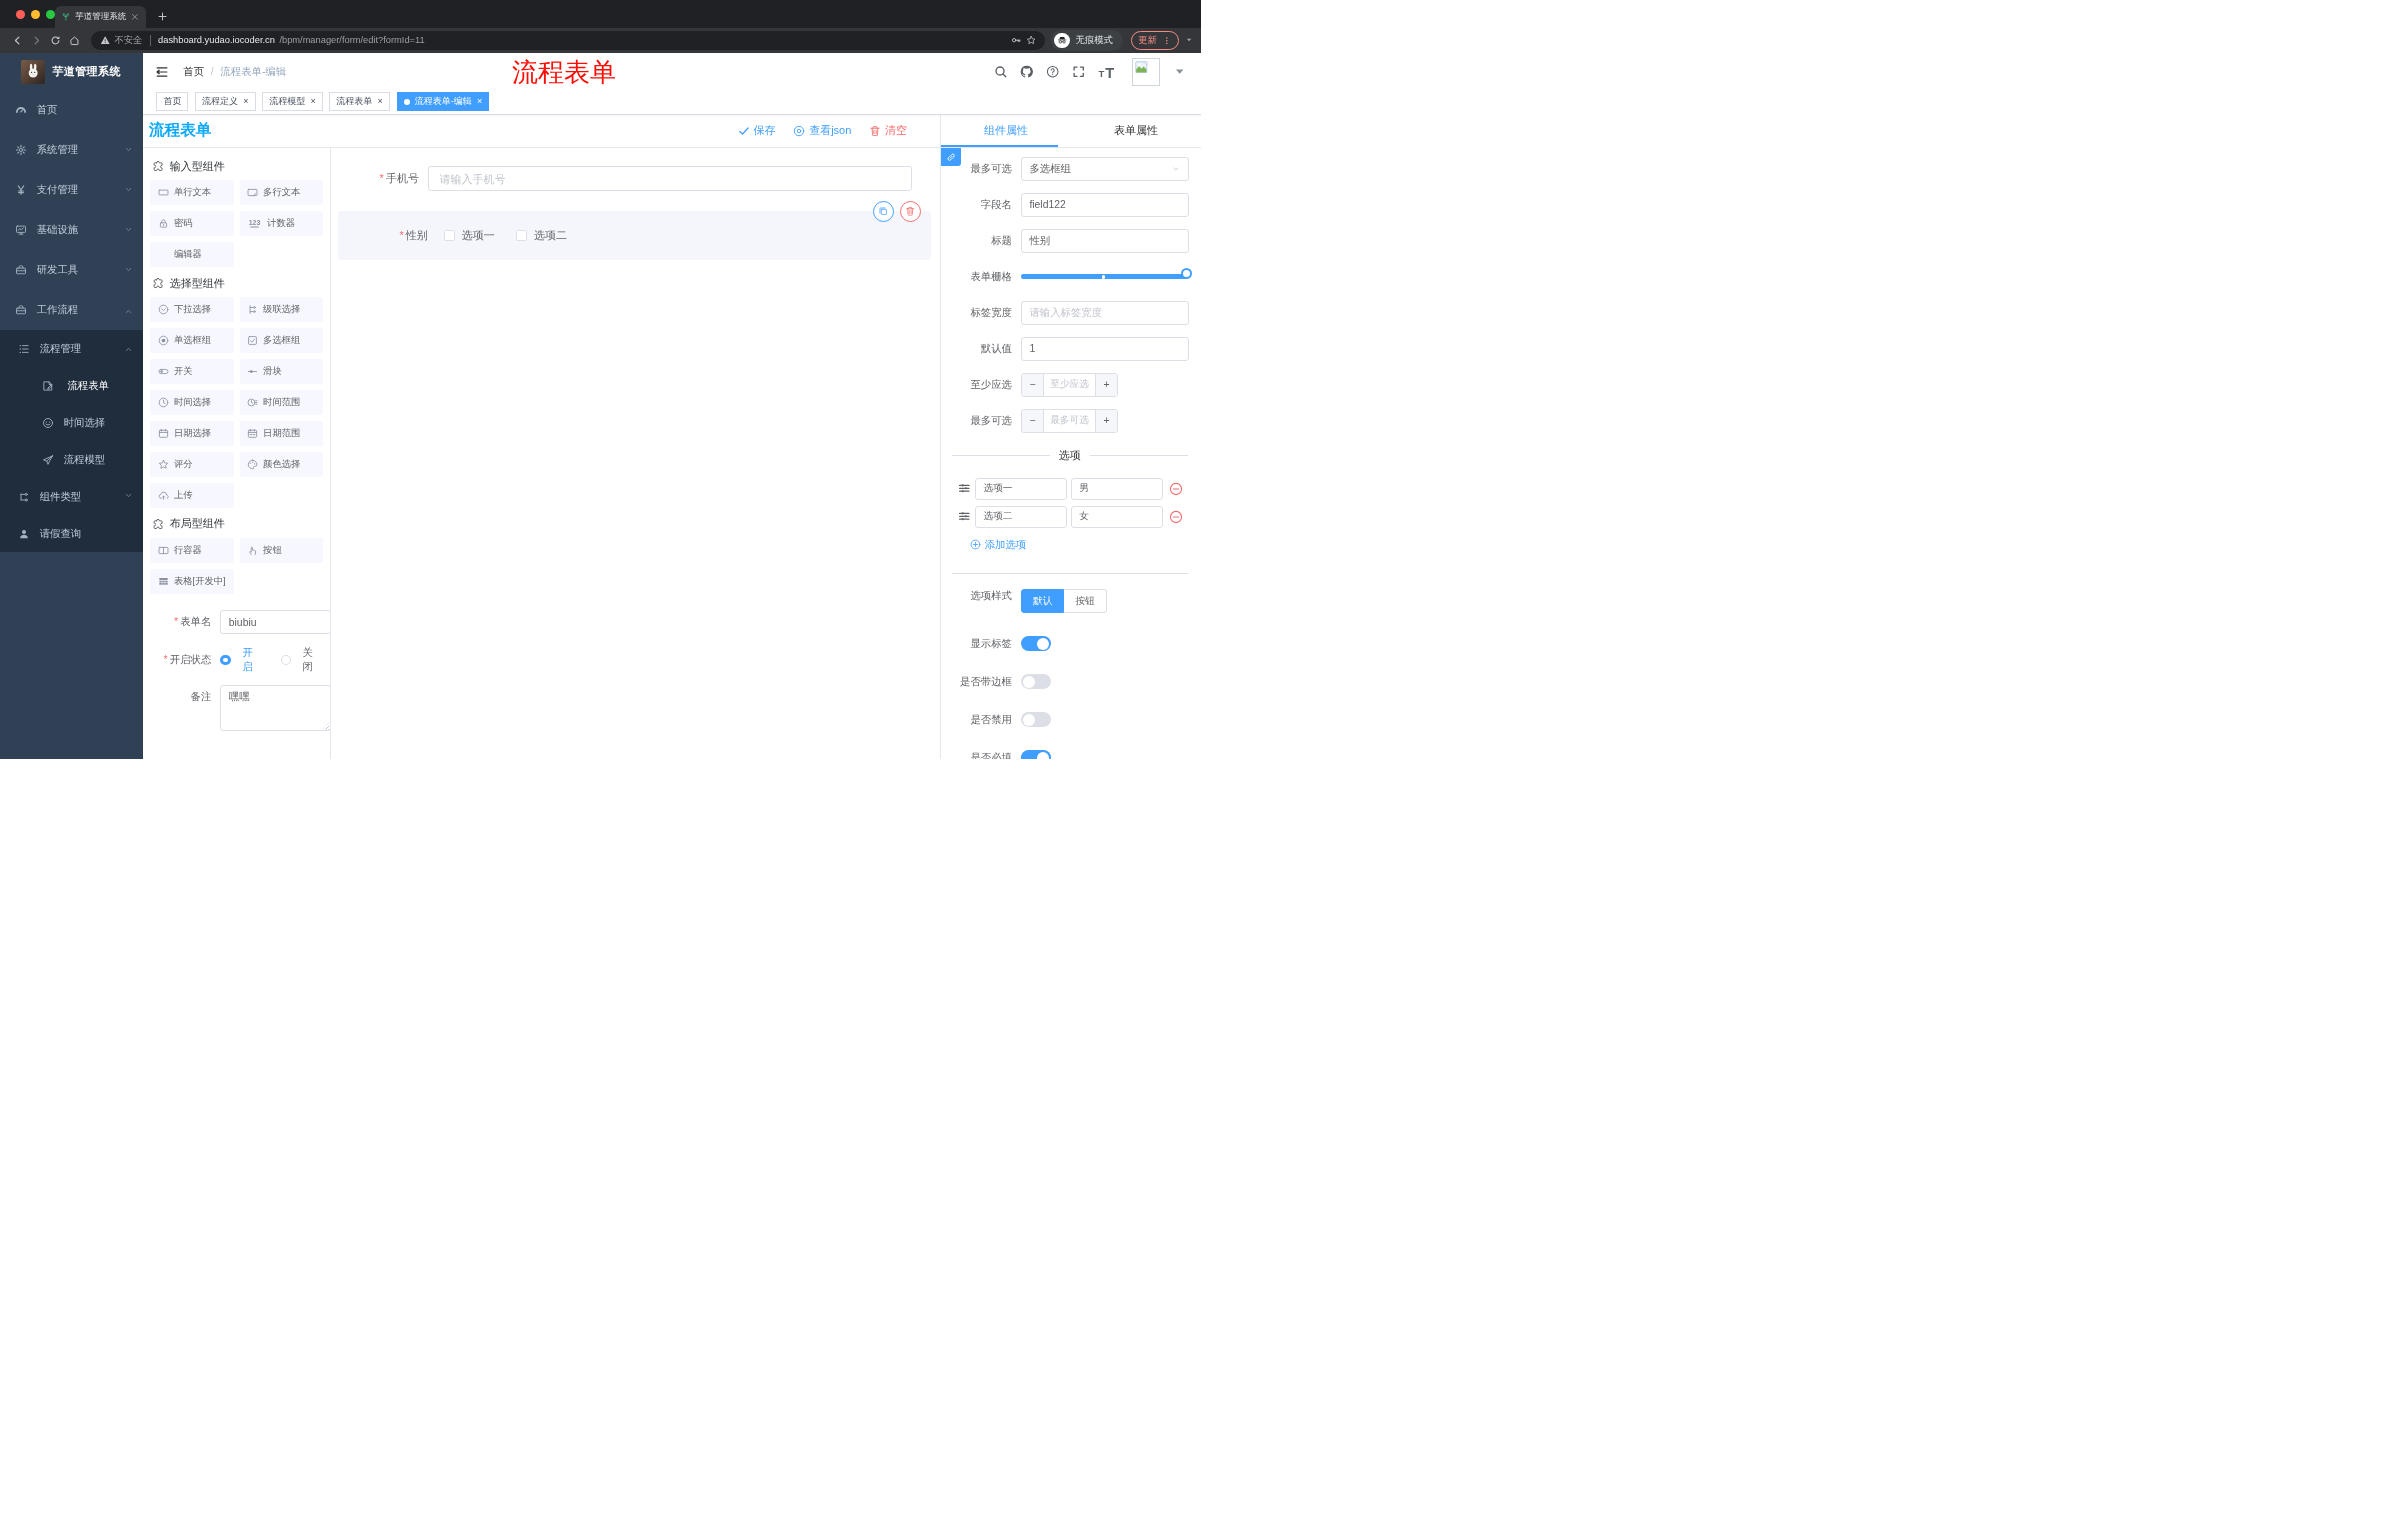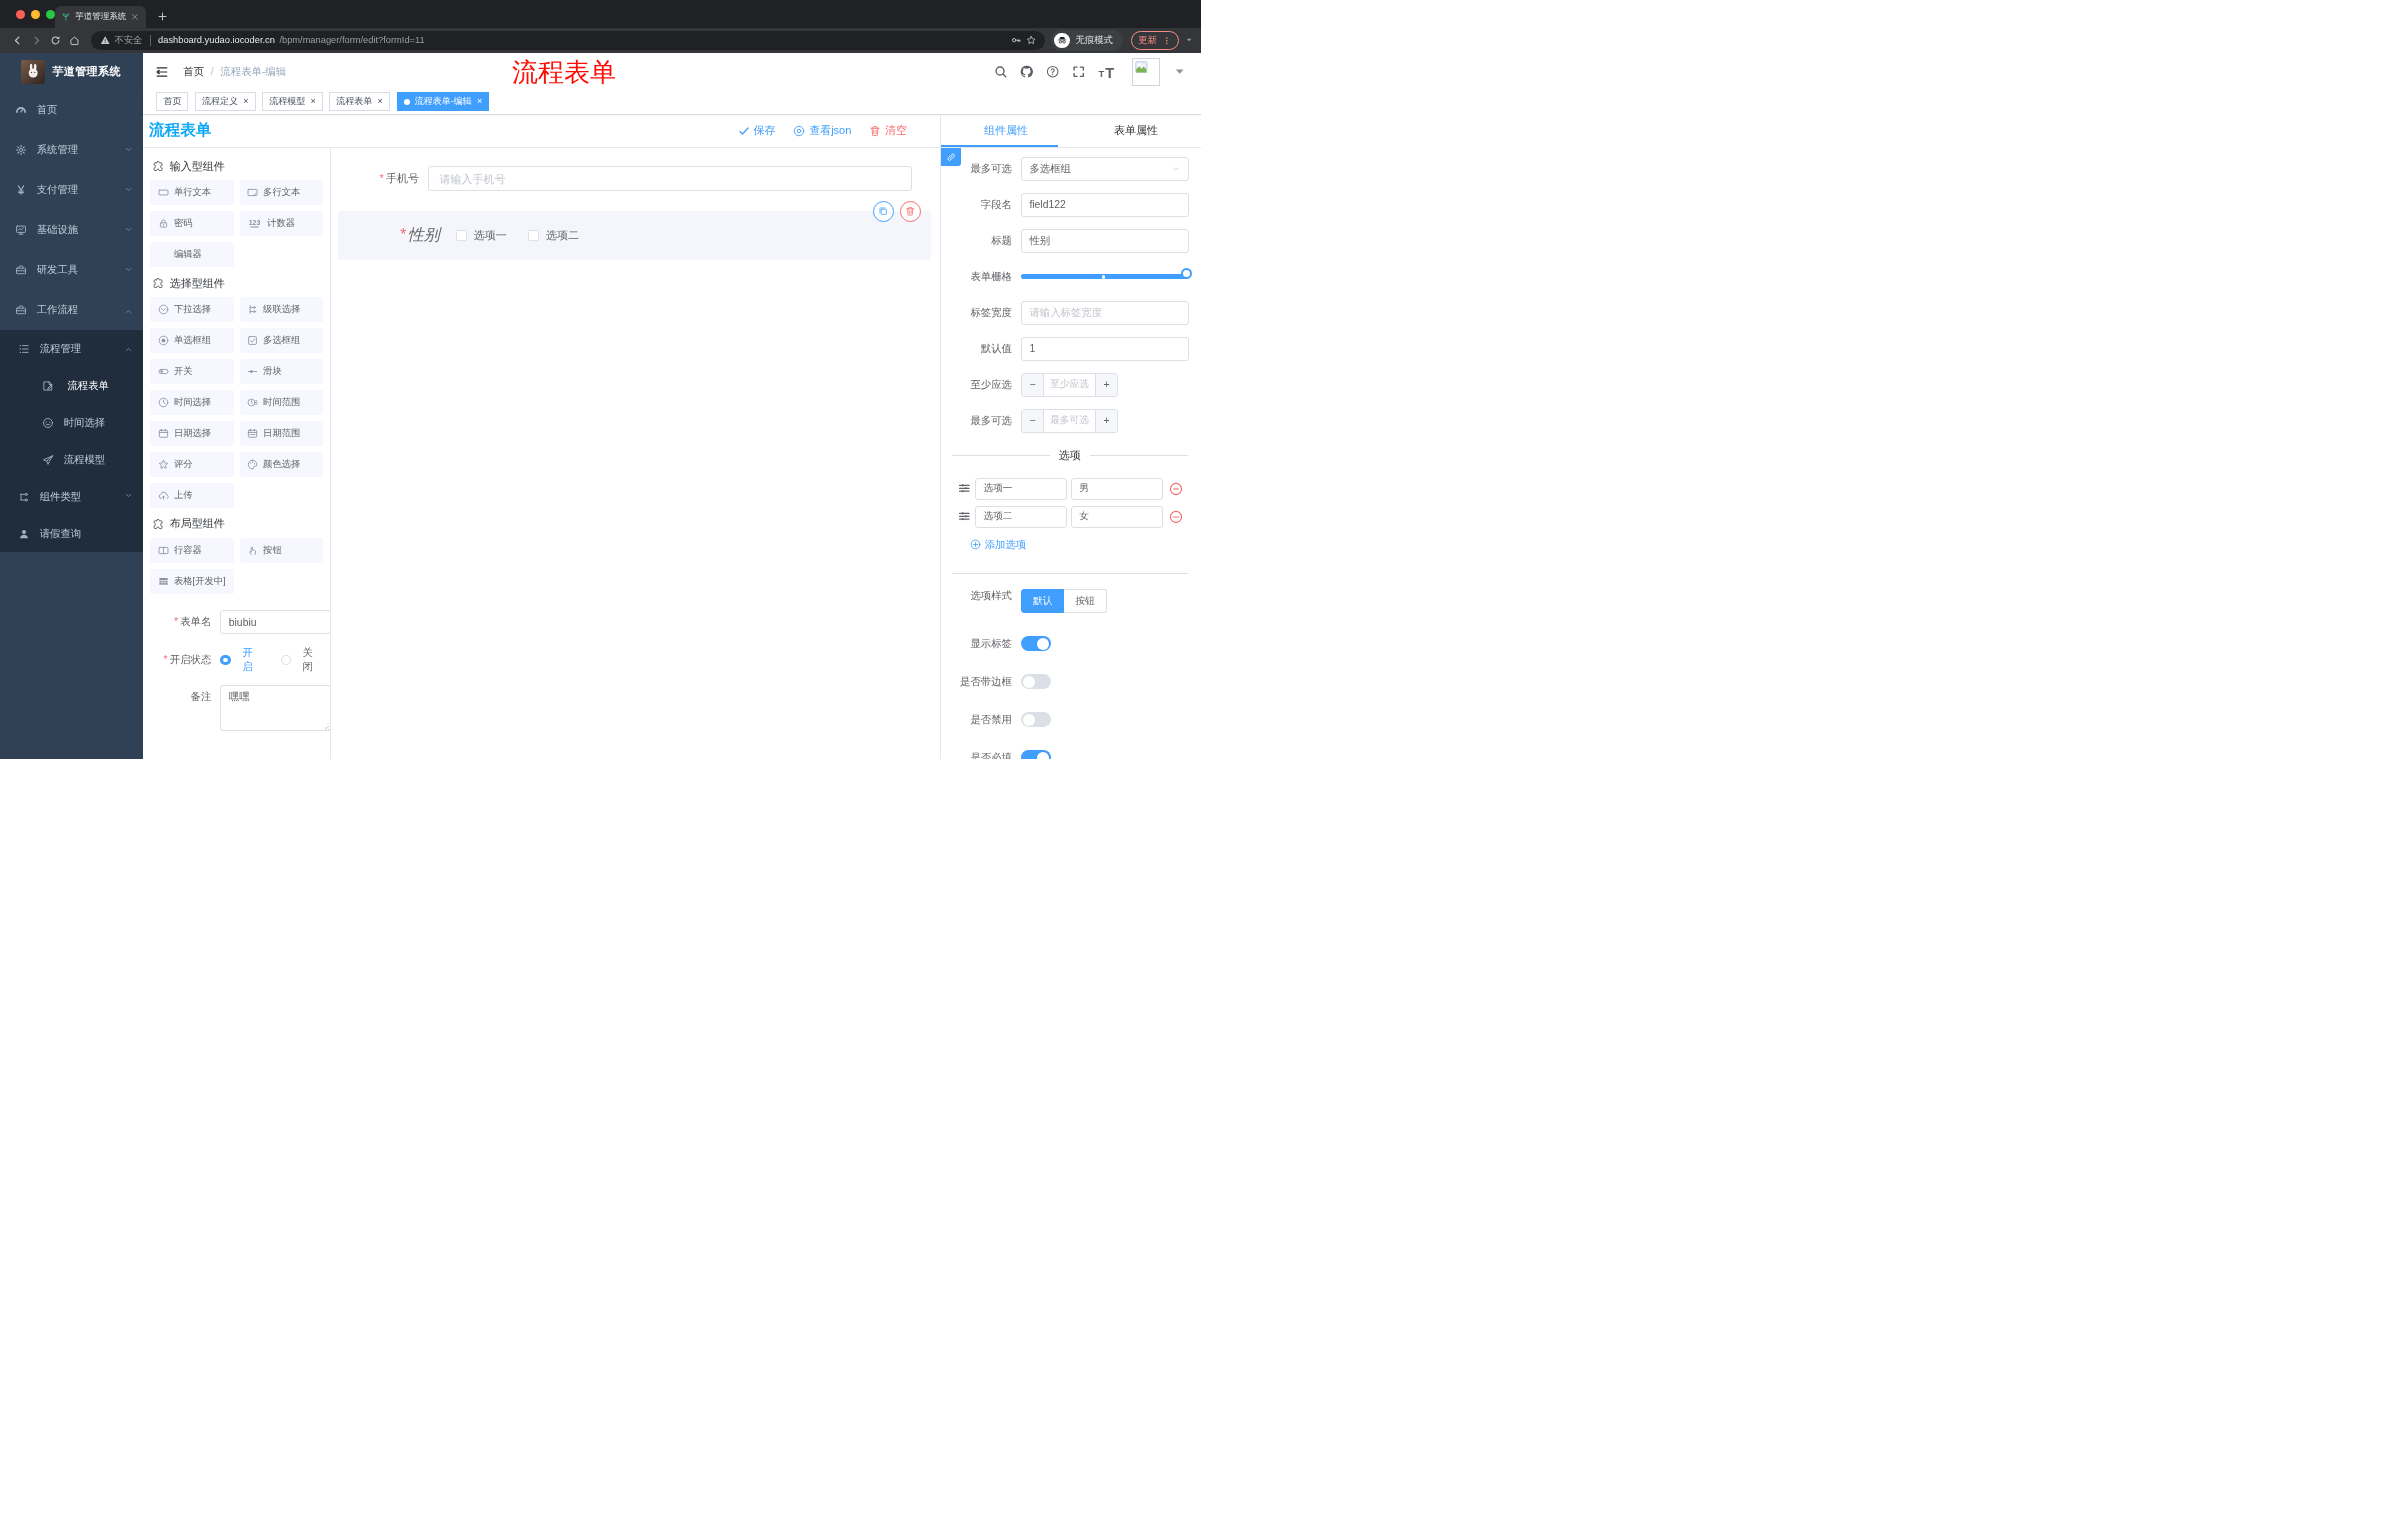--- a/index.html
+++ b/index.html
@@ -92,21 +92,21 @@
   .ta-wrap{position:relative;}
   .ltext{width:111px;height:46px;border:0.7px solid #dcdfe6;border-radius:3px;padding:3.7px 7.4px;font-size:10.4px;color:#606266;resize:none;outline:none;font-family:inherit;}
   .grip{position:absolute;right:2.2px;bottom:4.5px;width:6.7px;height:6.7px;clip-path:polygon(100% 0,100% 100%,0 100%);background:repeating-linear-gradient(135deg,transparent 0 1.5px,#c0c4cc 1.5px 2.2px);}
   
   .canvas{flex:1;min-width:0;position:relative;background:#fff;}
   .c-row1{display:flex;align-items:center;margin:18.6px 28px 0 0;}
   .clabel{width:97px;text-align:right;padding-right:9px;font-size:11px;color:#606266;flex:none;}
   .cinput{flex:1;height:25px;border:0.7px solid #dcdfe6;border-radius:3px;padding:0 10.4px;font-size:11px;color:#606266;outline:none;}
   .cinput::placeholder,.linput::placeholder,.pinput::placeholder{color:#c0c4cc;}
   .sel-box{margin:20px 9px 0 7.4px;height:49px;background:#f4f6fc;border-radius:3px;position:relative;display:flex;align-items:center;padding-left:61px;}
-  .clabel2{font-size:16px;color:#606266;margin-right:16.3px;white-space:nowrap;font-style:italic;}
+  .clabel2{font-size:11px;color:#606266;margin-right:16.3px;white-space:nowrap;}
   .cbx{display:flex;align-items:center;gap:6.7px;margin-right:21.5px;font-size:11px;color:#606266;}
   .cbx .box{width:11px;height:11px;border:0.7px solid #dcdfe6;border-radius:1.5px;background:#fff;}
   .tools{position:absolute;top:-10.4px;right:10.4px;display:flex;gap:6px;}
   .tool{width:21px;height:21px;border-radius:50%;background:#fff;display:flex;align-items:center;justify-content:center;cursor:pointer;}
   .tool .ic{font-size:10.4px;}
   .tool.copy{border:0.7px solid #409eff;color:#409eff;}
   .tool.del{border:0.7px solid #f56c6c;color:#f56c6c;}
   
   .props{width:261px;border-left:0.7px solid #e4e7ed;flex:none;position:relative;overflow:hidden;}
   .ptabs{height:33px;border-bottom:0.7px solid #e4e7ed;display:flex;position:relative;}

